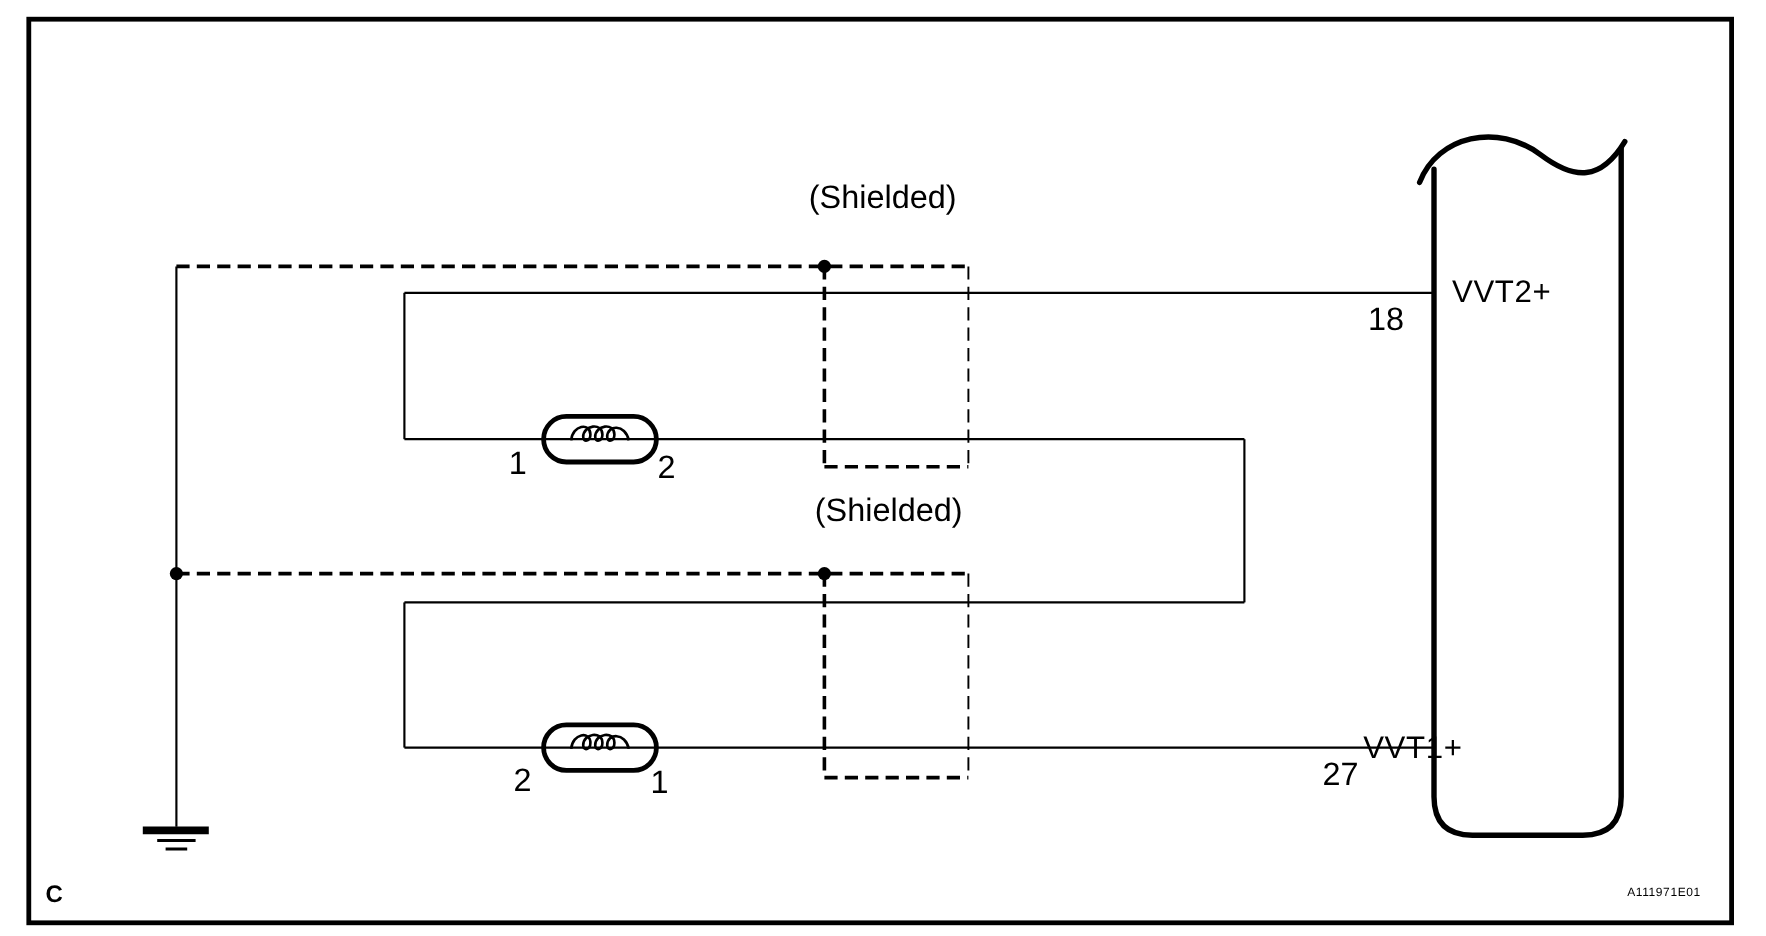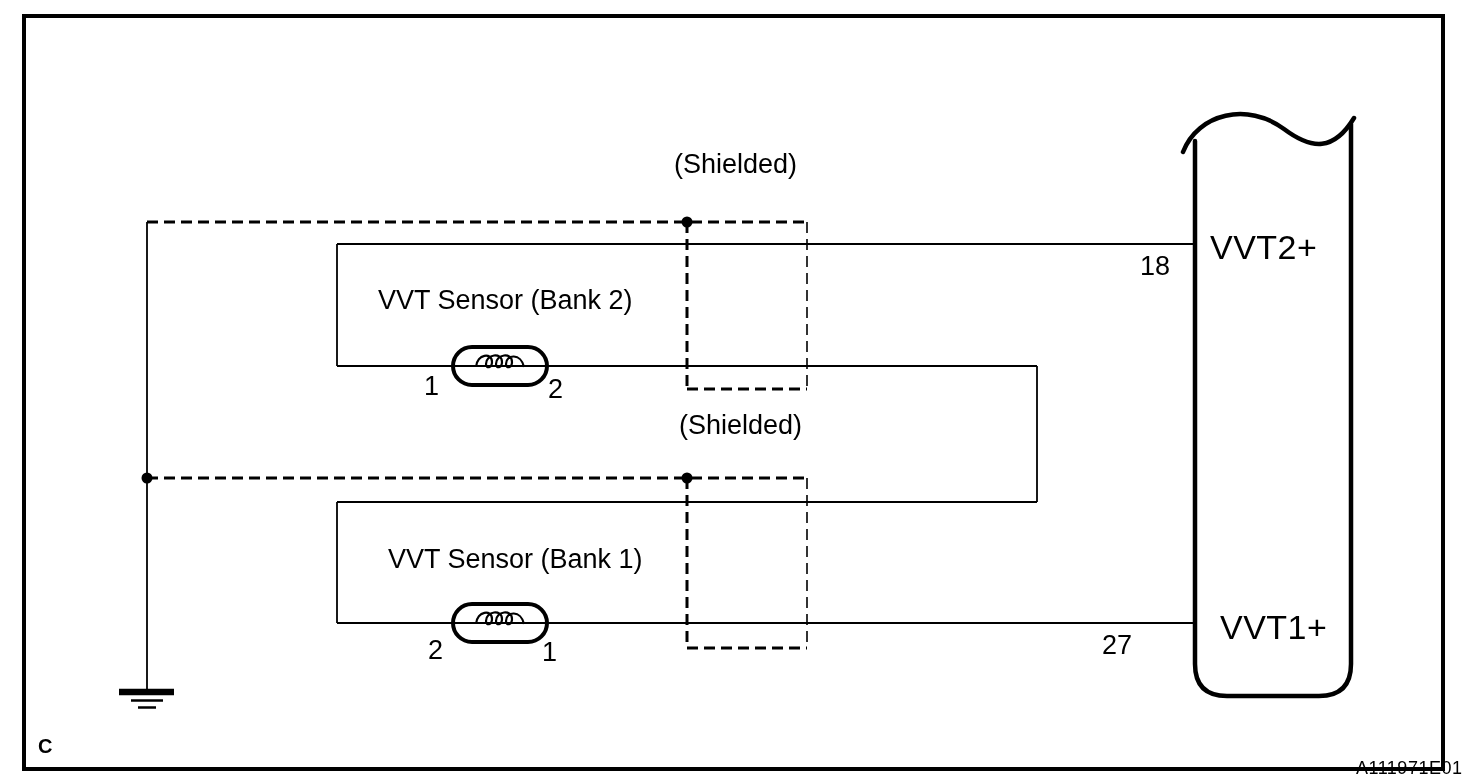--- a/index.html
+++ b/index.html
@@ -8,23 +8,23 @@
     width:1464px;height:780px;
     background:#ffffff;
     font-family:"Liberation Sans", sans-serif;
     color:#000;
     overflow:hidden;
   }
   #linework{position:absolute;left:0;top:0;width:1472px;height:780px;}
   .lbl{position:absolute;white-space:nowrap;line-height:1.1;}
   .lbl-main{font-size:27px;}
   .lbl-pinno{font-size:27px;}
-  .lbl-ecmpin{font-size:34px;letter-spacing:0.5px;text-align:center;}
+  .lbl-ecmpin{font-size:26px;letter-spacing:0.5px;text-align:center;}
   .lbl-fig{font-size:20px;font-weight:bold;}
-  .lbl-code{font-size:18px;letter-spacing:0.5px;margin-top:20px;}
+  .lbl-code{font-size:10px;letter-spacing:0.5px;}
 </style>
 </head>
 <body>
 
 <div id="stage">
 
   <svg id="linework" viewBox="0 0 1472 780" fill="none" stroke="#000">
 
     <rect x="24" y="16" width="1419" height="753" stroke-width="4"></rect>
 
@@ -76,30 +76,28 @@
 
     <g stroke-width="4.5" stroke-linecap="round">
       <path d="M 1195 141 L 1195 664 Q 1195 696 1227 696 L 1319 696 Q 1351 696 1351 664 L 1351 124"></path>
       <path d="M 1183 152 C 1198 113 1248 102 1284 129 C 1312 150 1334 151 1354 118"></path>
     </g>
   </svg>
 
   <div class="lbl lbl-main" style="left:674px;top:150px;">(Shielded)</div>
   <div class="lbl lbl-main" style="left:679px;top:411px;">(Shielded)</div>
 
-  <div class="lbl lbl-main" style="left:378px;top:286px;">VVT Sensor (Bank 2)</div>
   <div class="lbl lbl-pinno" style="left:424px;top:372px;">1</div>
   <div class="lbl lbl-pinno" style="left:548px;top:375px;">2</div>
 
-  <div class="lbl lbl-main" style="left:388px;top:545px;">VVT Sensor (Bank 1)</div>
   <div class="lbl lbl-pinno" style="left:428px;top:636px;">2</div>
   <div class="lbl lbl-pinno" style="left:542px;top:638px;">1</div>
 
   <div class="lbl lbl-pinno" style="left:1140px;top:252px;">18</div>
   <div class="lbl lbl-ecmpin" style="left:1210px;top:229px;">VVT2+</div>
 
   <div class="lbl lbl-pinno" style="left:1102px;top:631px;">27</div>
-  <div class="lbl lbl-ecmpin" style="left:1220px;top:609px;">VVT1+</div>
+  <div class="lbl lbl-ecmpin" style="left:1136px;top:609px;">VVT1+</div>
 
   <div class="lbl lbl-fig" style="left:38px;top:735px;">C</div>
   <div class="lbl lbl-code" style="left:1356px;top:739px;">A111971E01</div>
 
 </div>
 
 </body></html>

